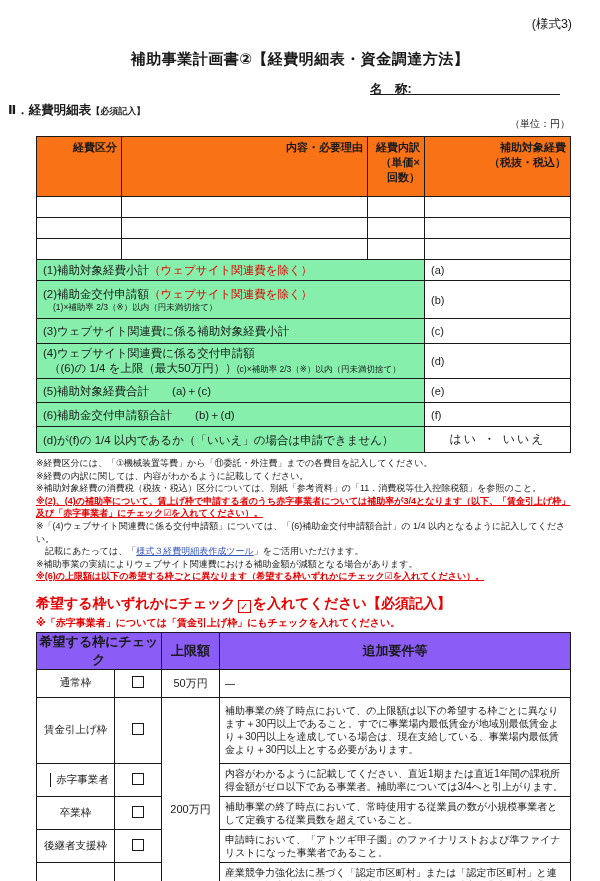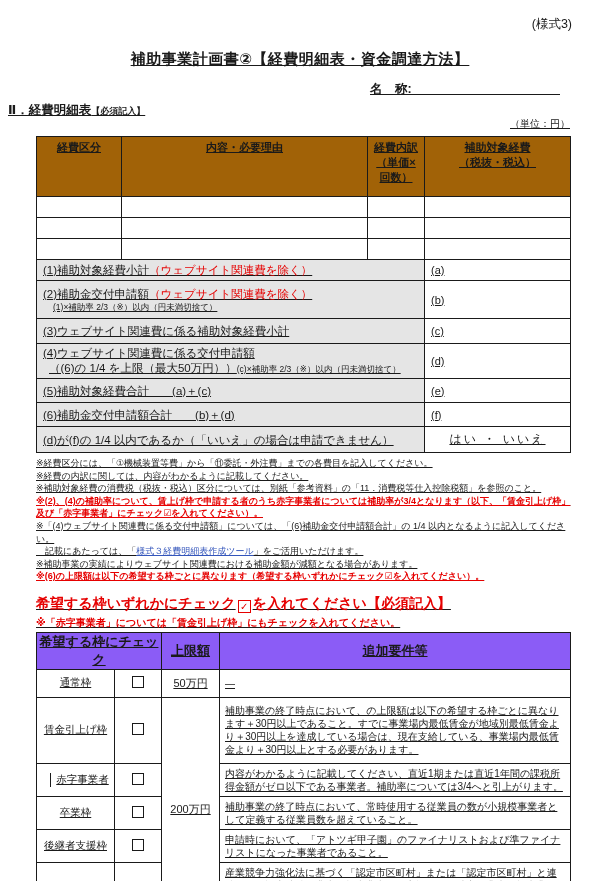--- a/index.html
+++ b/index.html
@@ -2,43 +2,42 @@
 <html><head>
 <meta charset="utf-8">
 <style>
   * { margin:0; padding:0; box-sizing:border-box; }
   html,body { background:#ffffff; }
   .page {
     position:relative; width:600px; height:881px; margin:0 auto;
     background:#ffffff; overflow:hidden;
     font-family:"Liberation Sans","DejaVu Sans",sans-serif;
     color:#1a1a1a;
-    text-decoration:underline;
   }
   .form-code { position:absolute; top:16px; right:28px; font-size:12.5px; }
   .title { padding-top:50px; text-align:center; font-size:15px; font-weight:bold; letter-spacing:0.5px; }
   .name-row { margin:10px 0 0 370px; width:190px; border-bottom:1.5px solid #1a1a1a; padding-bottom:15px; height:15px; }
   .name-label { font-size:12.5px; font-weight:bold; }
   .section-row { margin:5px 0 0 8px; height:15px; }
   .section-no { font-size:12.5px; font-weight:bold; }
   .section-req { font-size:9px; font-weight:bold; }
   .unit-row { margin-top:2px; width:570px; text-align:right; font-size:10px; height:13px; }
 
   
   table { border-collapse:collapse; table-layout:fixed; }
   .t1 { margin:6px 0 0 36px; width:534px; border:1.5px solid #1a1a1a; }
   .t1 th, .t1 td { border:1px solid #1a1a1a; }
   .t1 th {
-    background:#a16207; vertical-align:top; text-align:center;
+    background:#f97316; vertical-align:top; text-align:right;
     padding:3px 4px; font-size:11px; font-weight:bold; line-height:15px; white-space:pre-line;margin-top:33px;
   }
   .t1 .hrow { height:60px; }
   .t1 .erow { height:21px; }
   .t1 .erow td { background:#ffffff; }
-  .sl { background:#e5e5e5; padding:2px 6px; font-size:11.5px; vertical-align:middle; line-height:14px; }
+  .sl { background:#86efac; padding:2px 6px; font-size:11.5px; vertical-align:middle; line-height:14px; }
   .sv { background:#ffffff; padding:2px 6px; font-size:11px; vertical-align:middle; }
   .red { color:#e60000; }
   .sub { font-size:8.5px; padding-left:10px; margin-top:1px; line-height:10px; }
   .sub-inline { font-size:8.5px; }
   .l2 { display:block; padding-left:6px; margin-top:1px; }
   .center { text-align:center; font-size:12px; letter-spacing:2px;margin-top:40px; }
   .r21{height:21px} .r38{height:38px} .r25{height:25px} .r32{height:32px} .r24{height:24px} .r26{height:26px}
 
   
   .notes { margin:4px 0 12px 36px; width:540px; font-size:9px; line-height:12.6px; }

